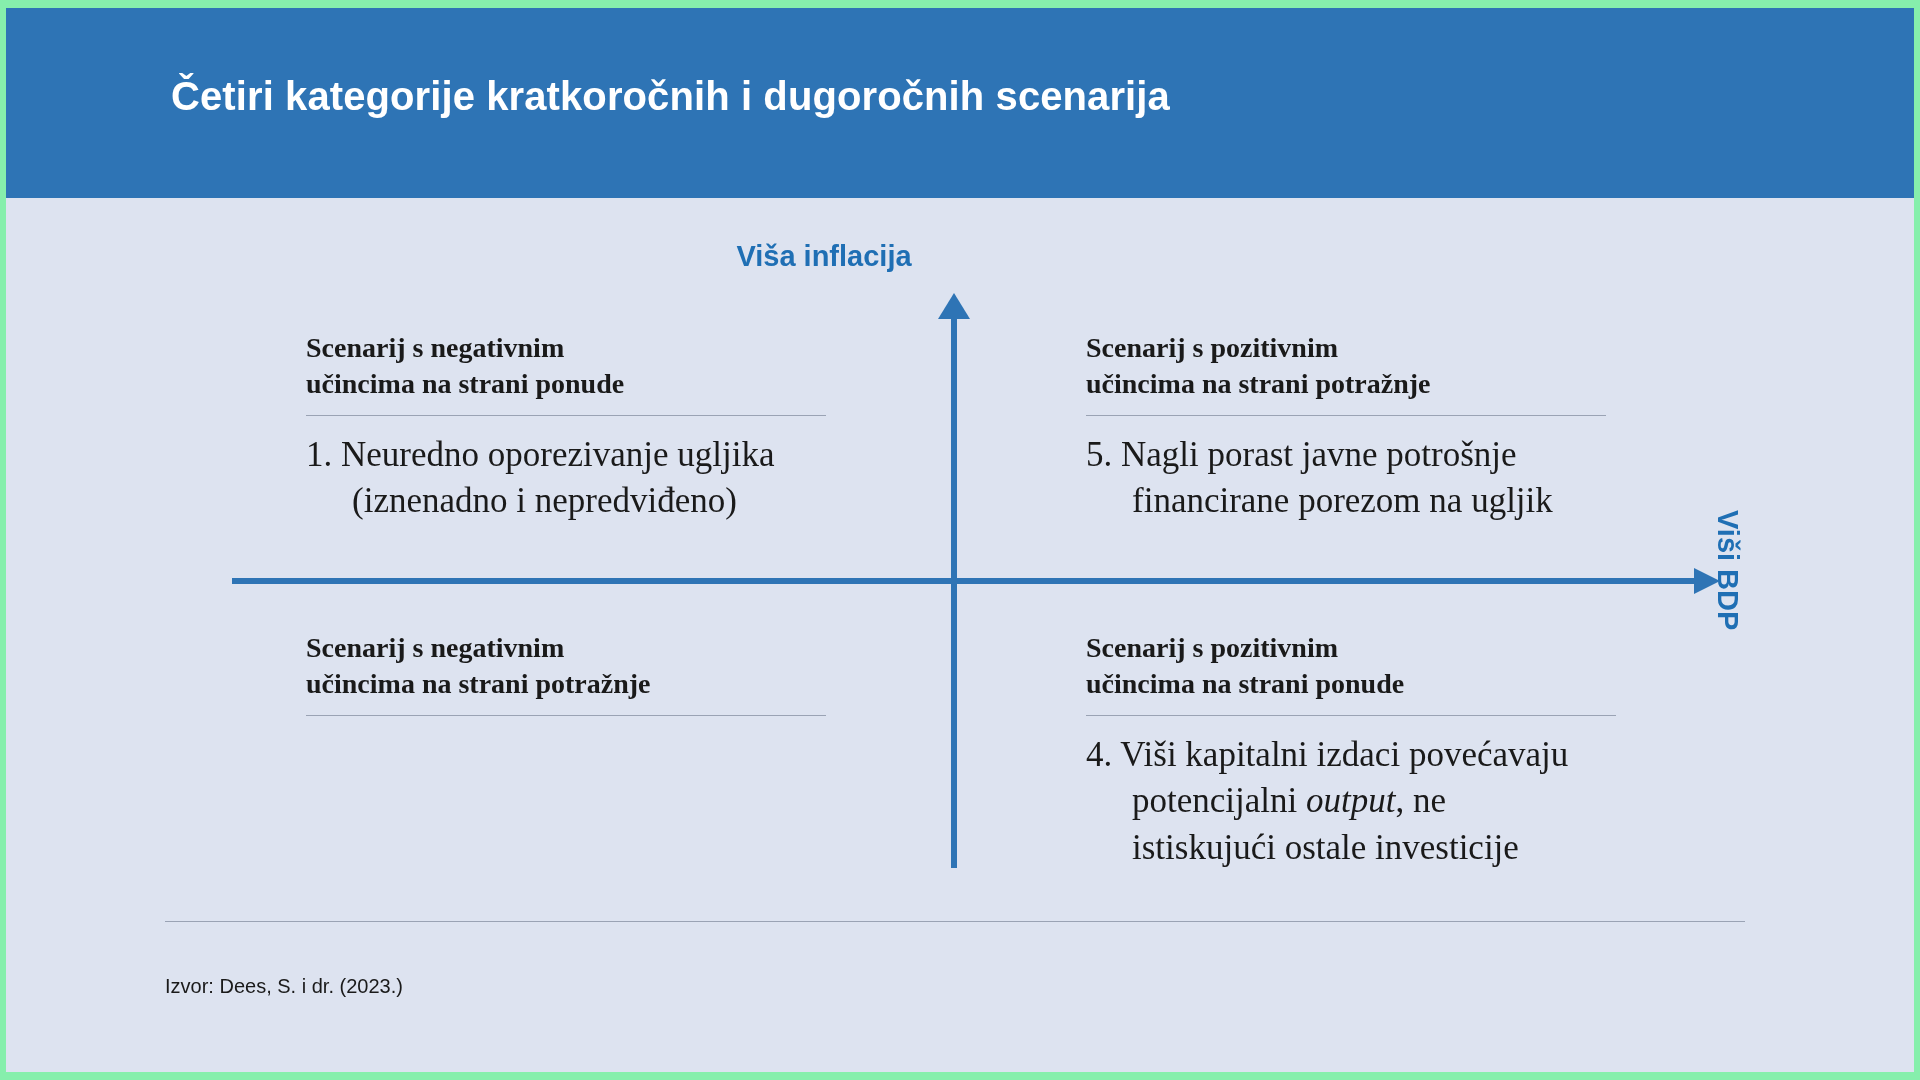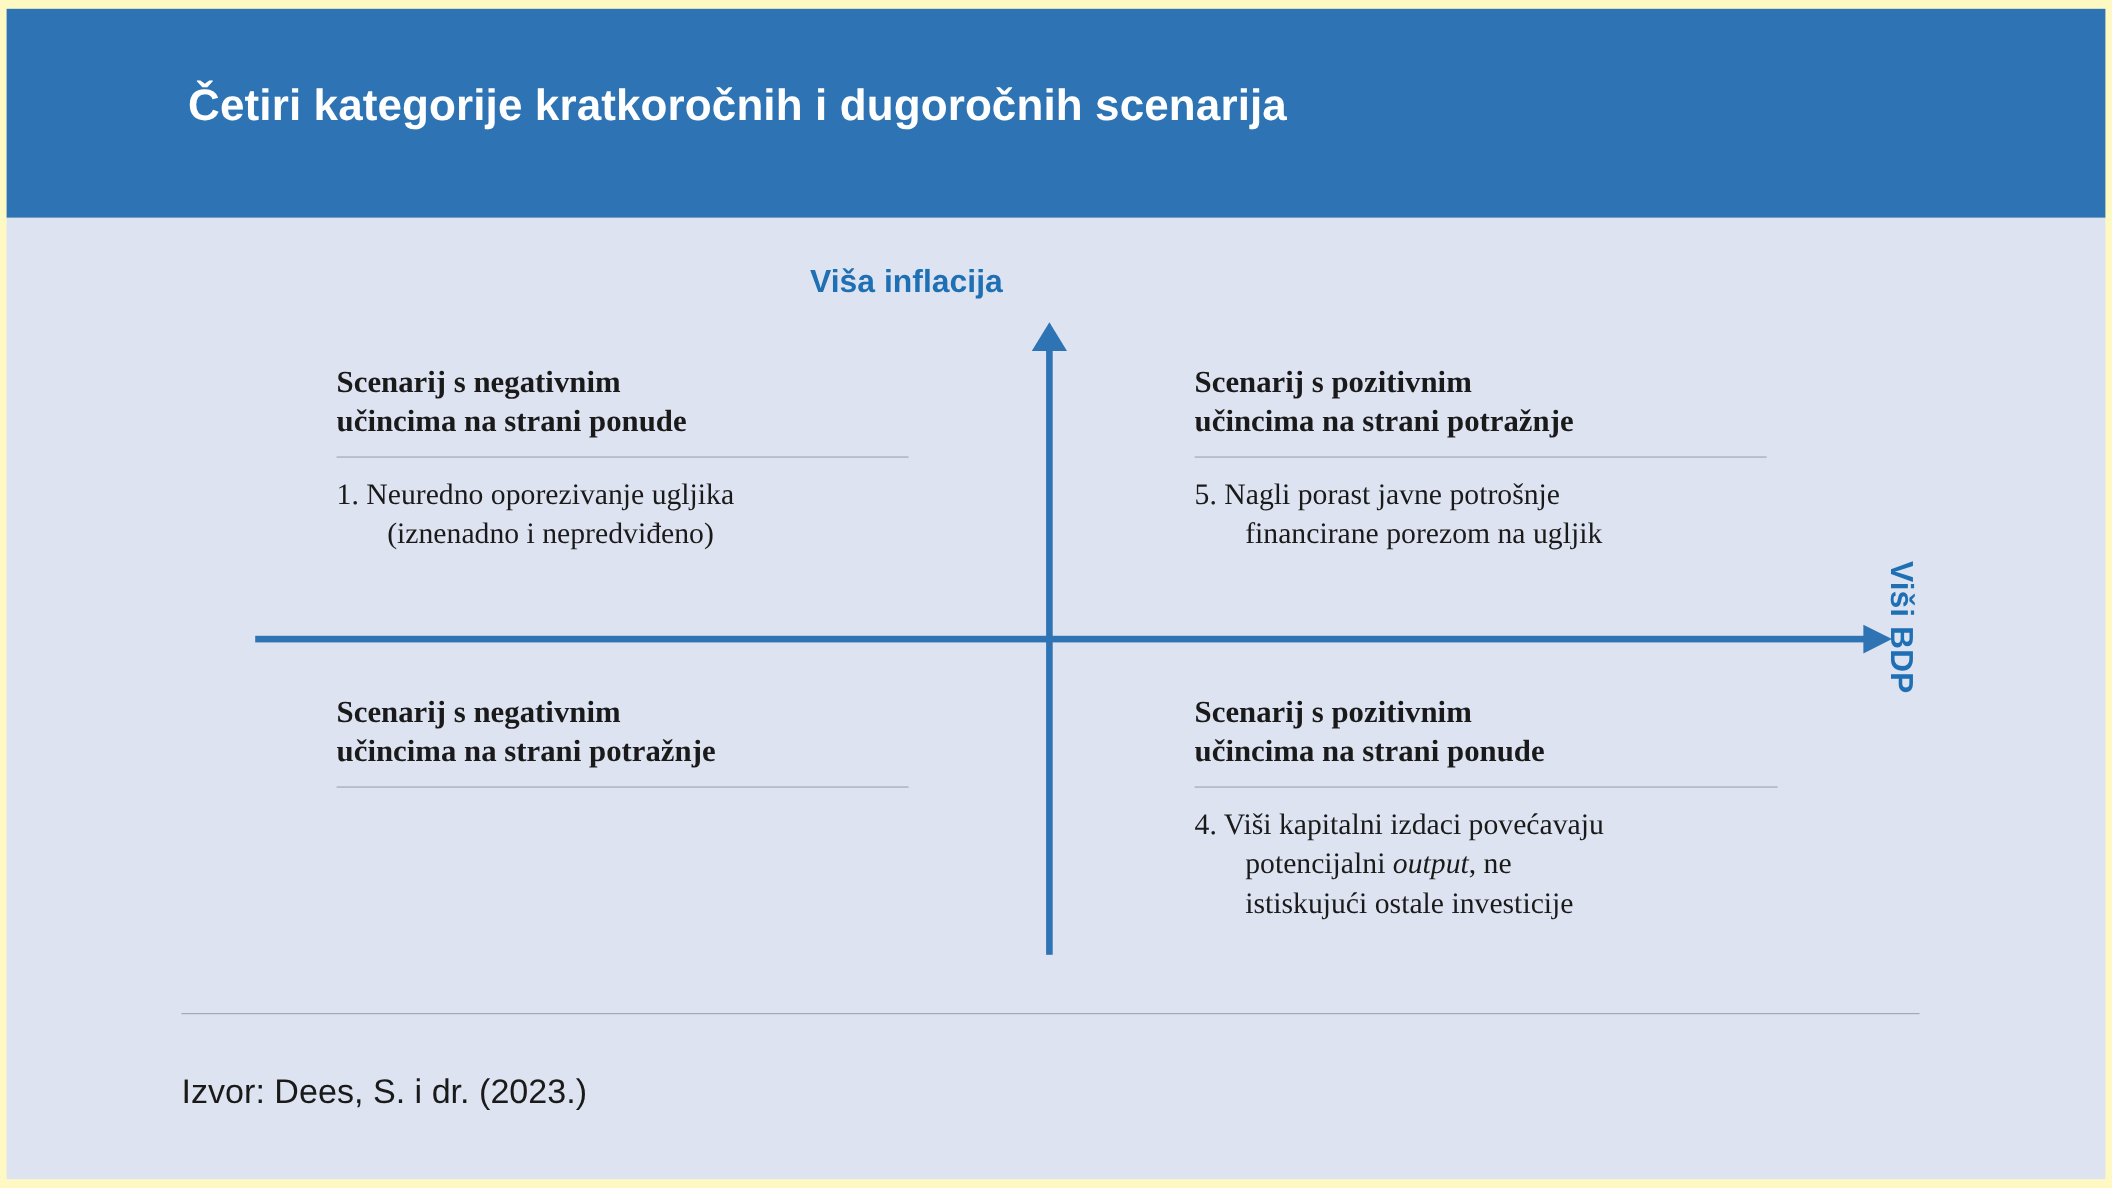--- a/index.html
+++ b/index.html
@@ -8,21 +8,21 @@
     width: 1920px;
     height: 1080px;
     background: #ffffff;
     font-family: "Liberation Sans", sans-serif;
   }
 
   #page {
     position: relative;
     width: 1920px;
     height: 1080px;
-    background: #fef9c3;
+    background: #86efac;
     overflow: hidden;
   }
 
   
   .header-band {
     position: absolute;
     left: 6px;
     top: 8px;
     width: 1908px;
     height: 190px;
@@ -122,21 +122,21 @@
     line-height: 1.30;
     white-space: pre-line;
   }
   .quad-rule {
     margin-top: 12px;
     margin-bottom: 16px;
     height: 1px;
     background: #9aa3b4;
   }
   .quad-body {
-    font-size: 27px;
+    font-size: 35px;
     color: #1a1a1a;
     line-height: 1.33;
     white-space: pre-line;
     padding-left: 46px;
     text-indent: -46px;
   }
   .quad-body em { font-style: italic; }
 
   
   #quad-tl { left: 306px; top: 330px; width: 520px; }
@@ -150,21 +150,21 @@
     left: 165px;
     top: 921px;
     width: 1580px;
     height: 1px;
     background: #9aa3b4;
   }
   .footer-source {
     position: absolute;
     left: 165px;
     top: 975px;
-    font-size: 31px;
+    font-size: 20px;
     color: #1a1a1a;
     white-space: nowrap;
   }
 </style>
 </head>
 <body>
 
 <div id="page">
 
   <div class="header-band">

